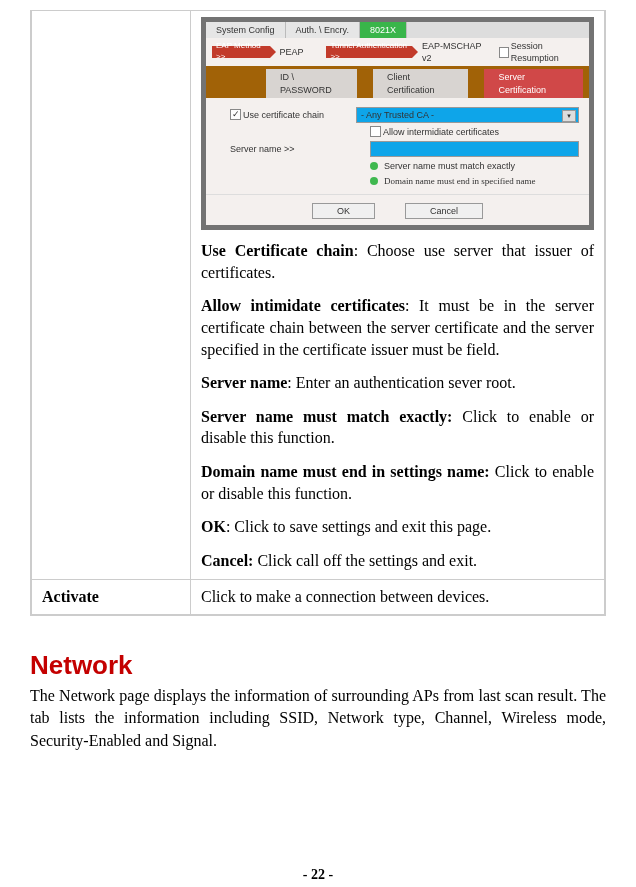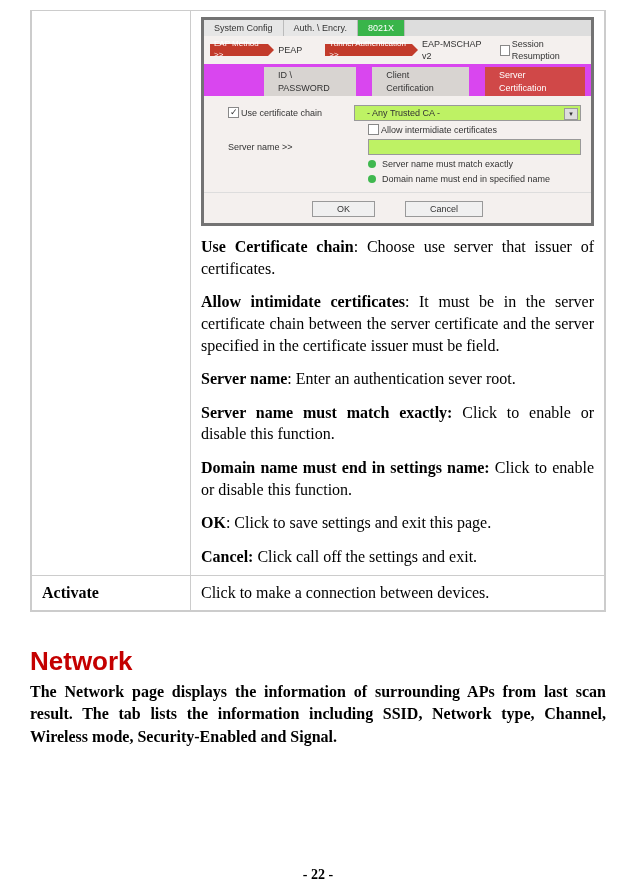--- a/index.html
+++ b/index.html
@@ -25,21 +25,21 @@
     padding: 6px 10px;
     font-size: 16px;
     line-height: 1.35;
   }
   td.label-col {
     width: 138px;
     font-weight: bold;
   }
   
   .shot {
-    border: 3px solid #737373;
+    border: 5px solid #737373;
     background: #eee;
     font-family: Tahoma, Arial, sans-serif;
     font-size: 9px;
     color: #333;
     margin-bottom: 10px;
   }
   .tabs1 {
     display: flex;
     background: #ddd;
   }
@@ -75,46 +75,46 @@
     right: -6px; top: 0;
     border-left: 6px solid #c23b2b;
     border-top: 6px solid transparent;
     border-bottom: 6px solid transparent;
   }
   .val { padding: 0 6px; font-size: 9px; }
   .chk { display:inline-flex; align-items:center; gap:2px; }
   .chk .box { width:9px; height:9px; border:1px solid #888; background:#fff; }
   .tabs2 {
     display: flex;
-    background: #d946ef;
+    background: #a16207;
     padding: 3px 6px 0 60px;
     gap: 16px;
   }
   .tab2 {
     background: #d8d4d1;
     padding: 2px 14px;
     font-size: 9px;
   }
   .tab2.active {
     background: #d04848;
     color: #fff;
   }
   .panel-body {
     background: #f4f0ee;
     padding: 6px 10px 4px 24px;
   }
   .line { display:flex; align-items:center; gap:6px; margin:3px 0; }
   .sel {
     flex: 1;
     border: 1px solid #999;
-    background: #bef264;
+    background: #0ea5e9;
     height: 14px;
     display: flex;
     align-items: center;
-    padding: 0 12px;
+    padding: 0 4px;
     font-size: 9px;
     position: relative;
   }
   .sel .caret {
     position: absolute; right: 2px; top: 2px;
     width: 12px; height: 10px;
     background: #ddd;
     border: 1px solid #999;
     display:flex; align-items:center; justify-content:center;
     font-size: 7px;
@@ -128,21 +128,20 @@
   h2.network {
     color: #c40000;
     font-family: Arial, Helvetica, sans-serif;
     font-size: 26px;
     margin: 34px 0 4px;
   }
   .network-body {
     text-align: justify;
     font-size: 16px;
     line-height: 1.4;
-    font-weight: bold;
   }
   .footer {
     position: absolute;
     bottom: 4px;
     left: 0; right: 0;
     text-align: center;
     font-size: 14px;
     font-weight: bold;
   }
 </style>
@@ -199,21 +198,21 @@
             </span>
           </div>
           <div class="line">
             <span style="width:134px;">Server name &gt;&gt;</span>
             <div class="sel" style="flex:1;"></div>
           </div>
           <div class="line" style="padding-left:140px;">
             <span class="dot-g"></span>
             <span>Server name must match exactly</span>
           </div>
-          <div class="line" style="padding-left:140px;">
+          <div class="line" style="padding-left:140px;font-family:Liberation Serif, serif;">
             <span class="dot-g"></span>
             <span>Domain name must end in specified name</span>
           </div>
         </div>
         <div class="btns">
           <div class="btn">OK</div>
           <div class="btn">Cancel</div>
         </div>
       </div>
 

